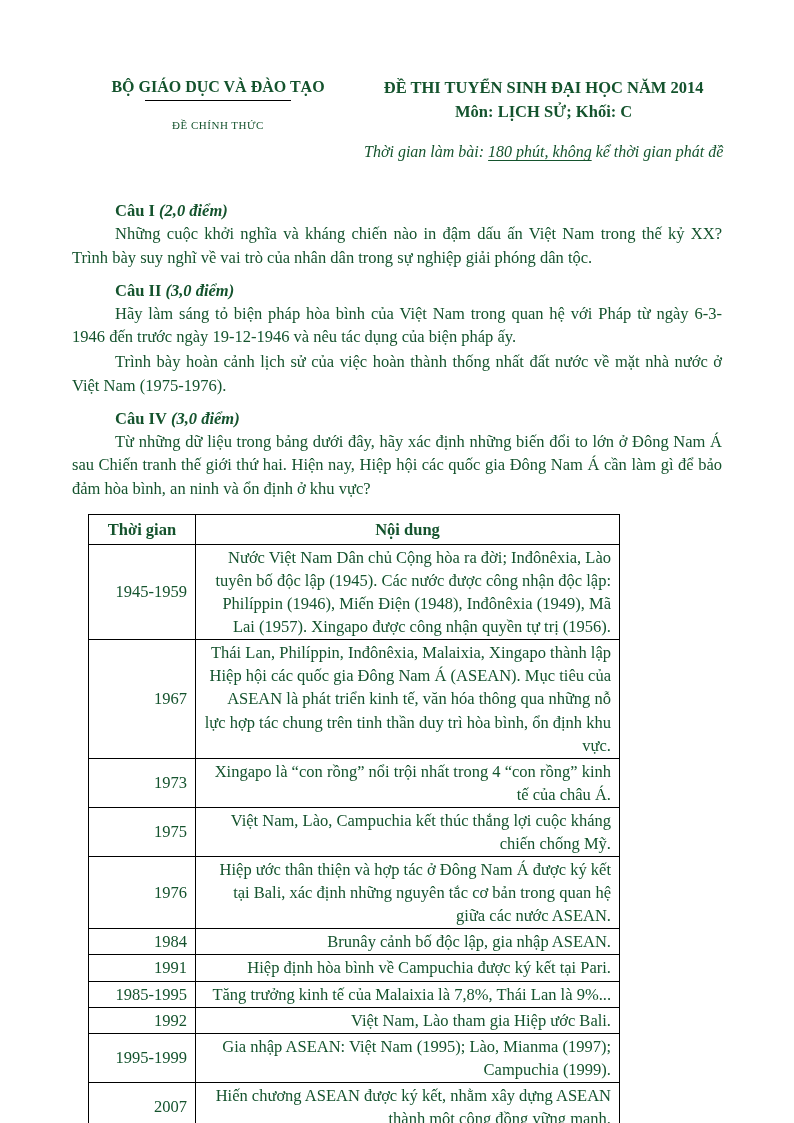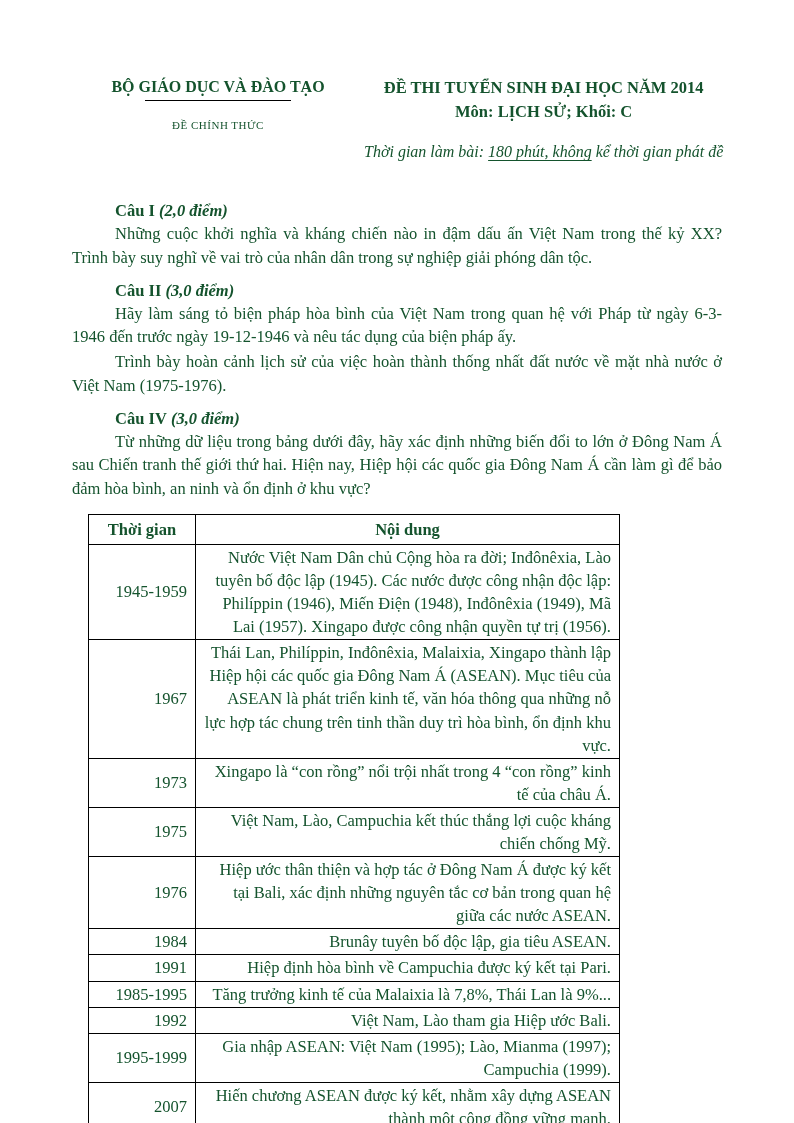--- a/index.html
+++ b/index.html
@@ -107,21 +107,21 @@
       <tr>
           <td class="cell-time">1975</td>
           <td class="cell-content">Việt Nam, Lào, Campuchia kết thúc thắng lợi cuộc kháng chiến chống Mỹ.</td>
         </tr>
       <tr>
           <td class="cell-time">1976</td>
           <td class="cell-content">Hiệp ước thân thiện và hợp tác ở Đông Nam Á được ký kết tại Bali, xác định những nguyên tắc cơ bản trong quan hệ giữa các nước ASEAN.</td>
         </tr>
       <tr>
           <td class="cell-time">1984</td>
-          <td class="cell-content">Brunây tuyên bố độc lập, gia tiêu ASEAN.</td>
+          <td class="cell-content">Brunây cảnh bố độc lập, gia nhập ASEAN.</td>
         </tr>
       <tr>
           <td class="cell-time">1991</td>
           <td class="cell-content">Hiệp định hòa bình về Campuchia được ký kết tại Pari.</td>
         </tr>
       <tr>
           <td class="cell-time">1985-1995</td>
           <td class="cell-content">Tăng trưởng kinh tế của Malaixia là 7,8%, Thái Lan là 9%...</td>
         </tr>
       <tr>

